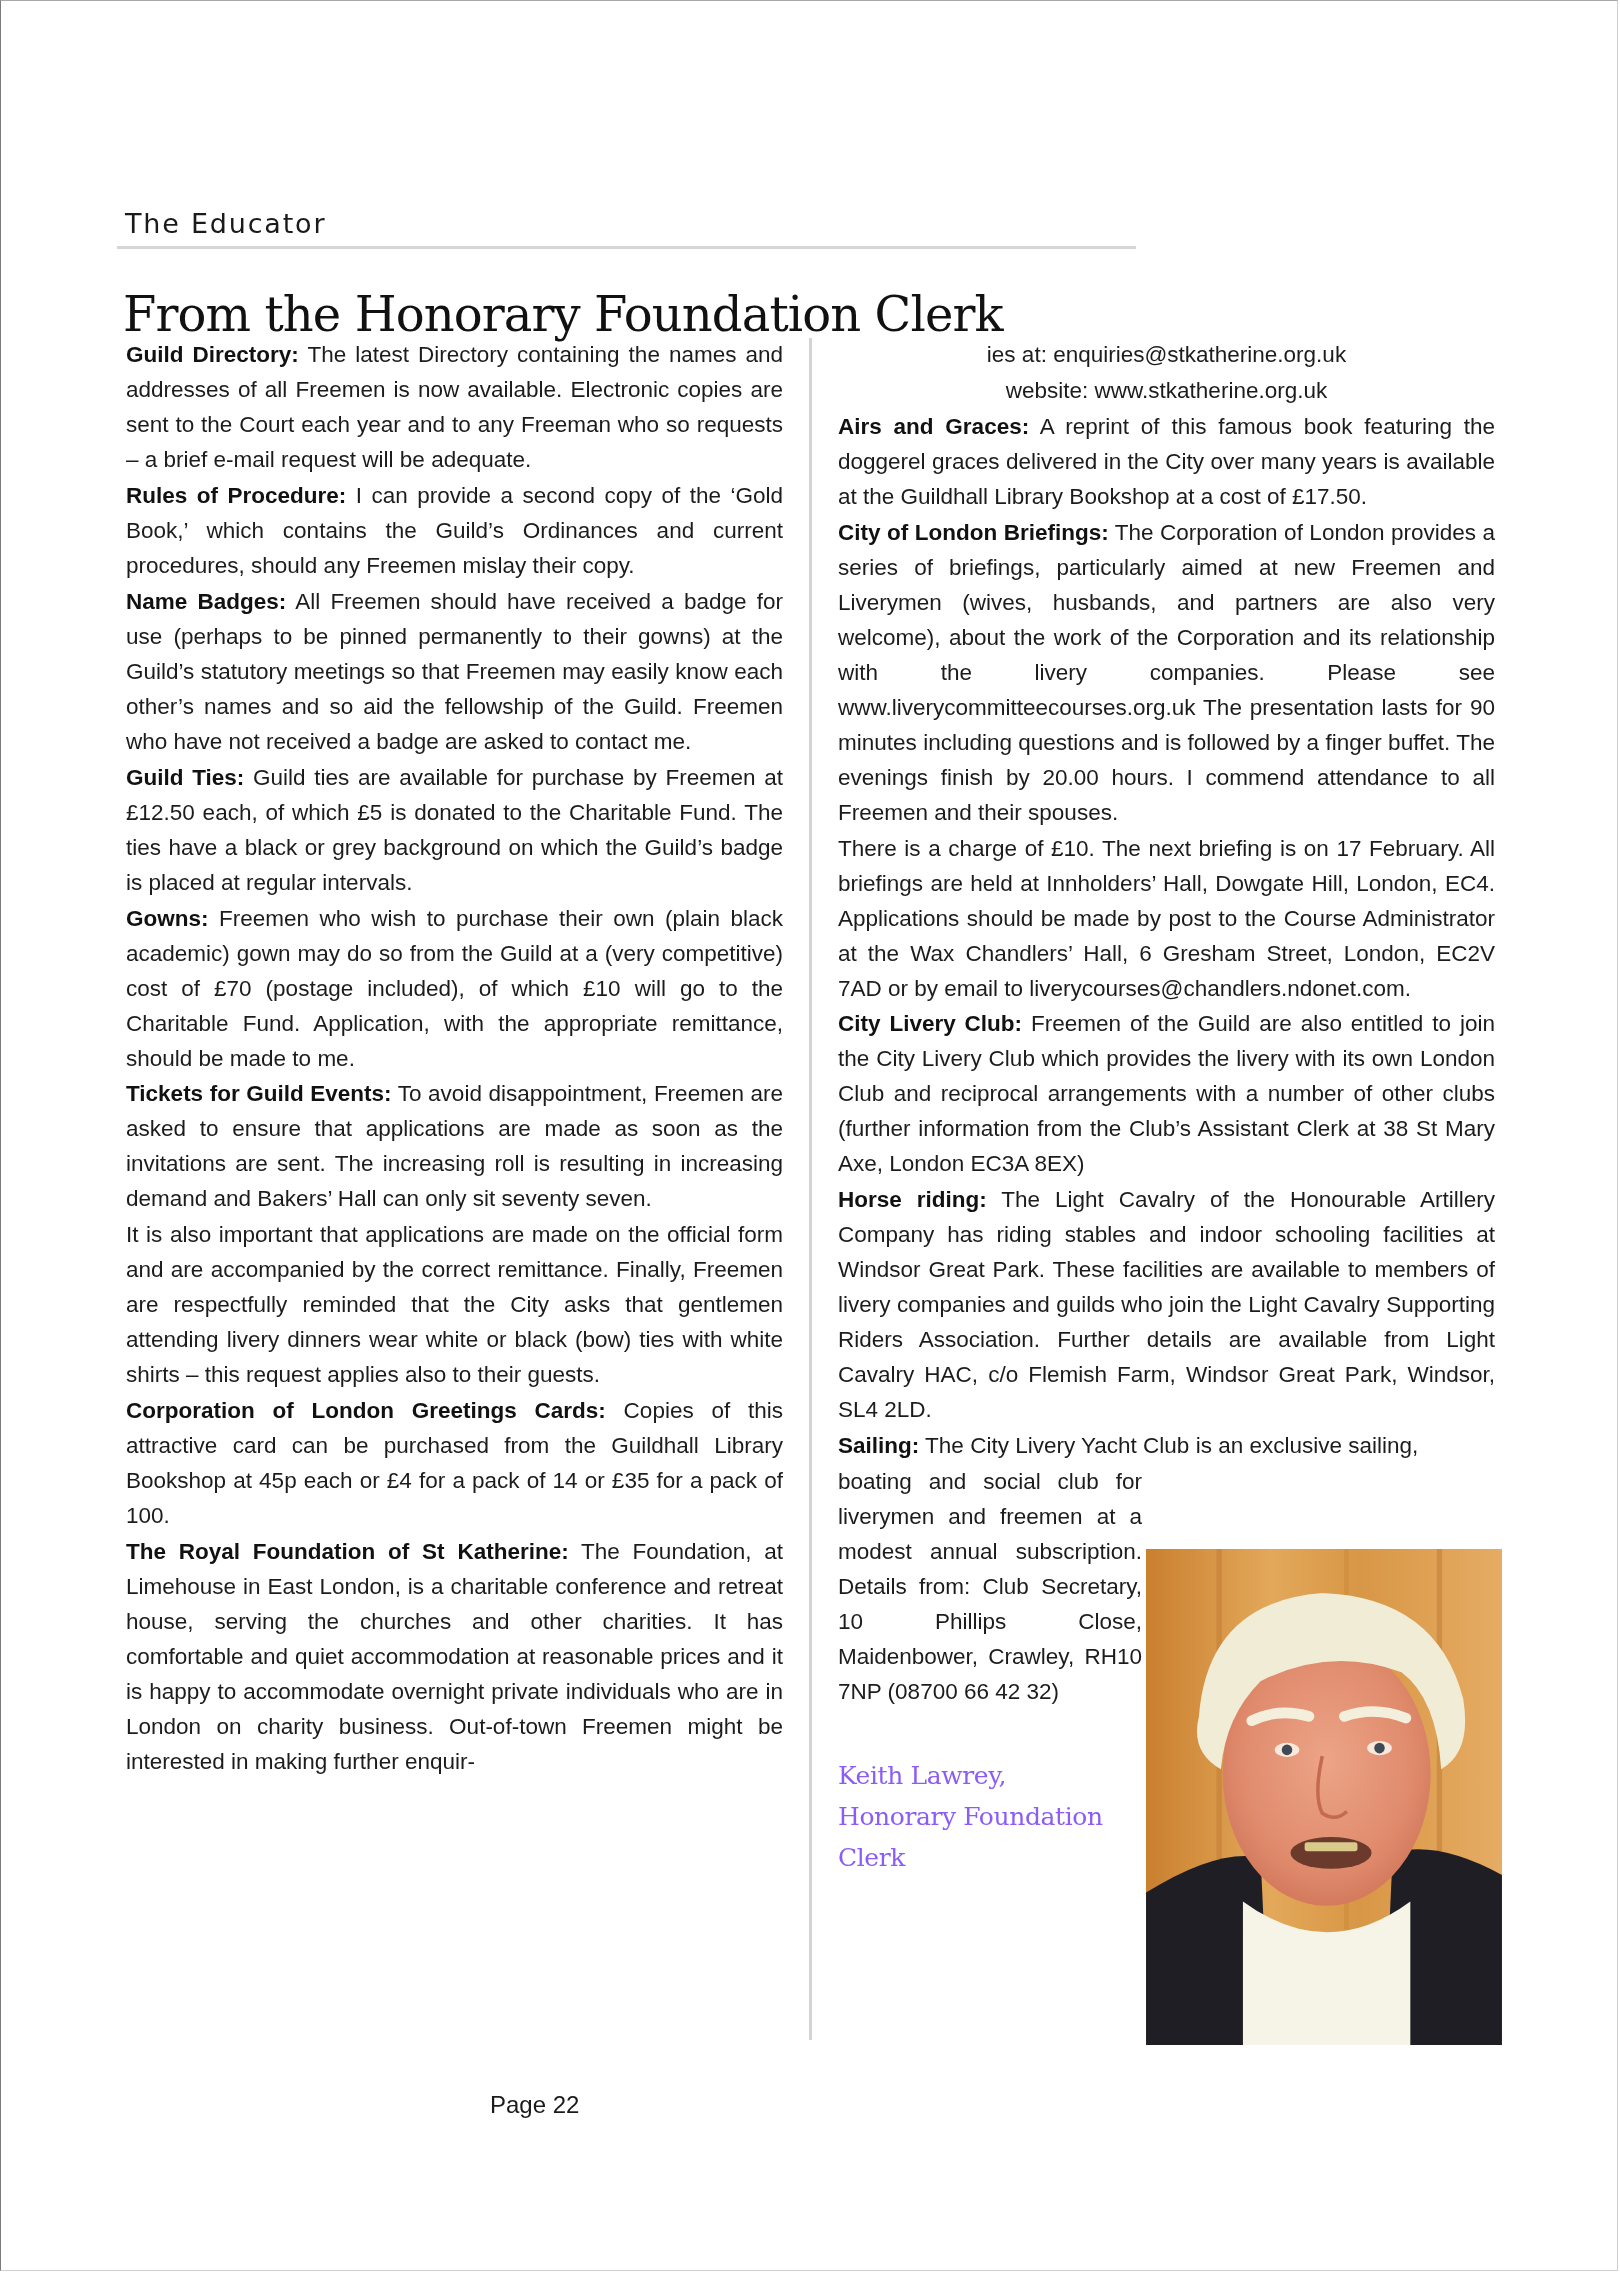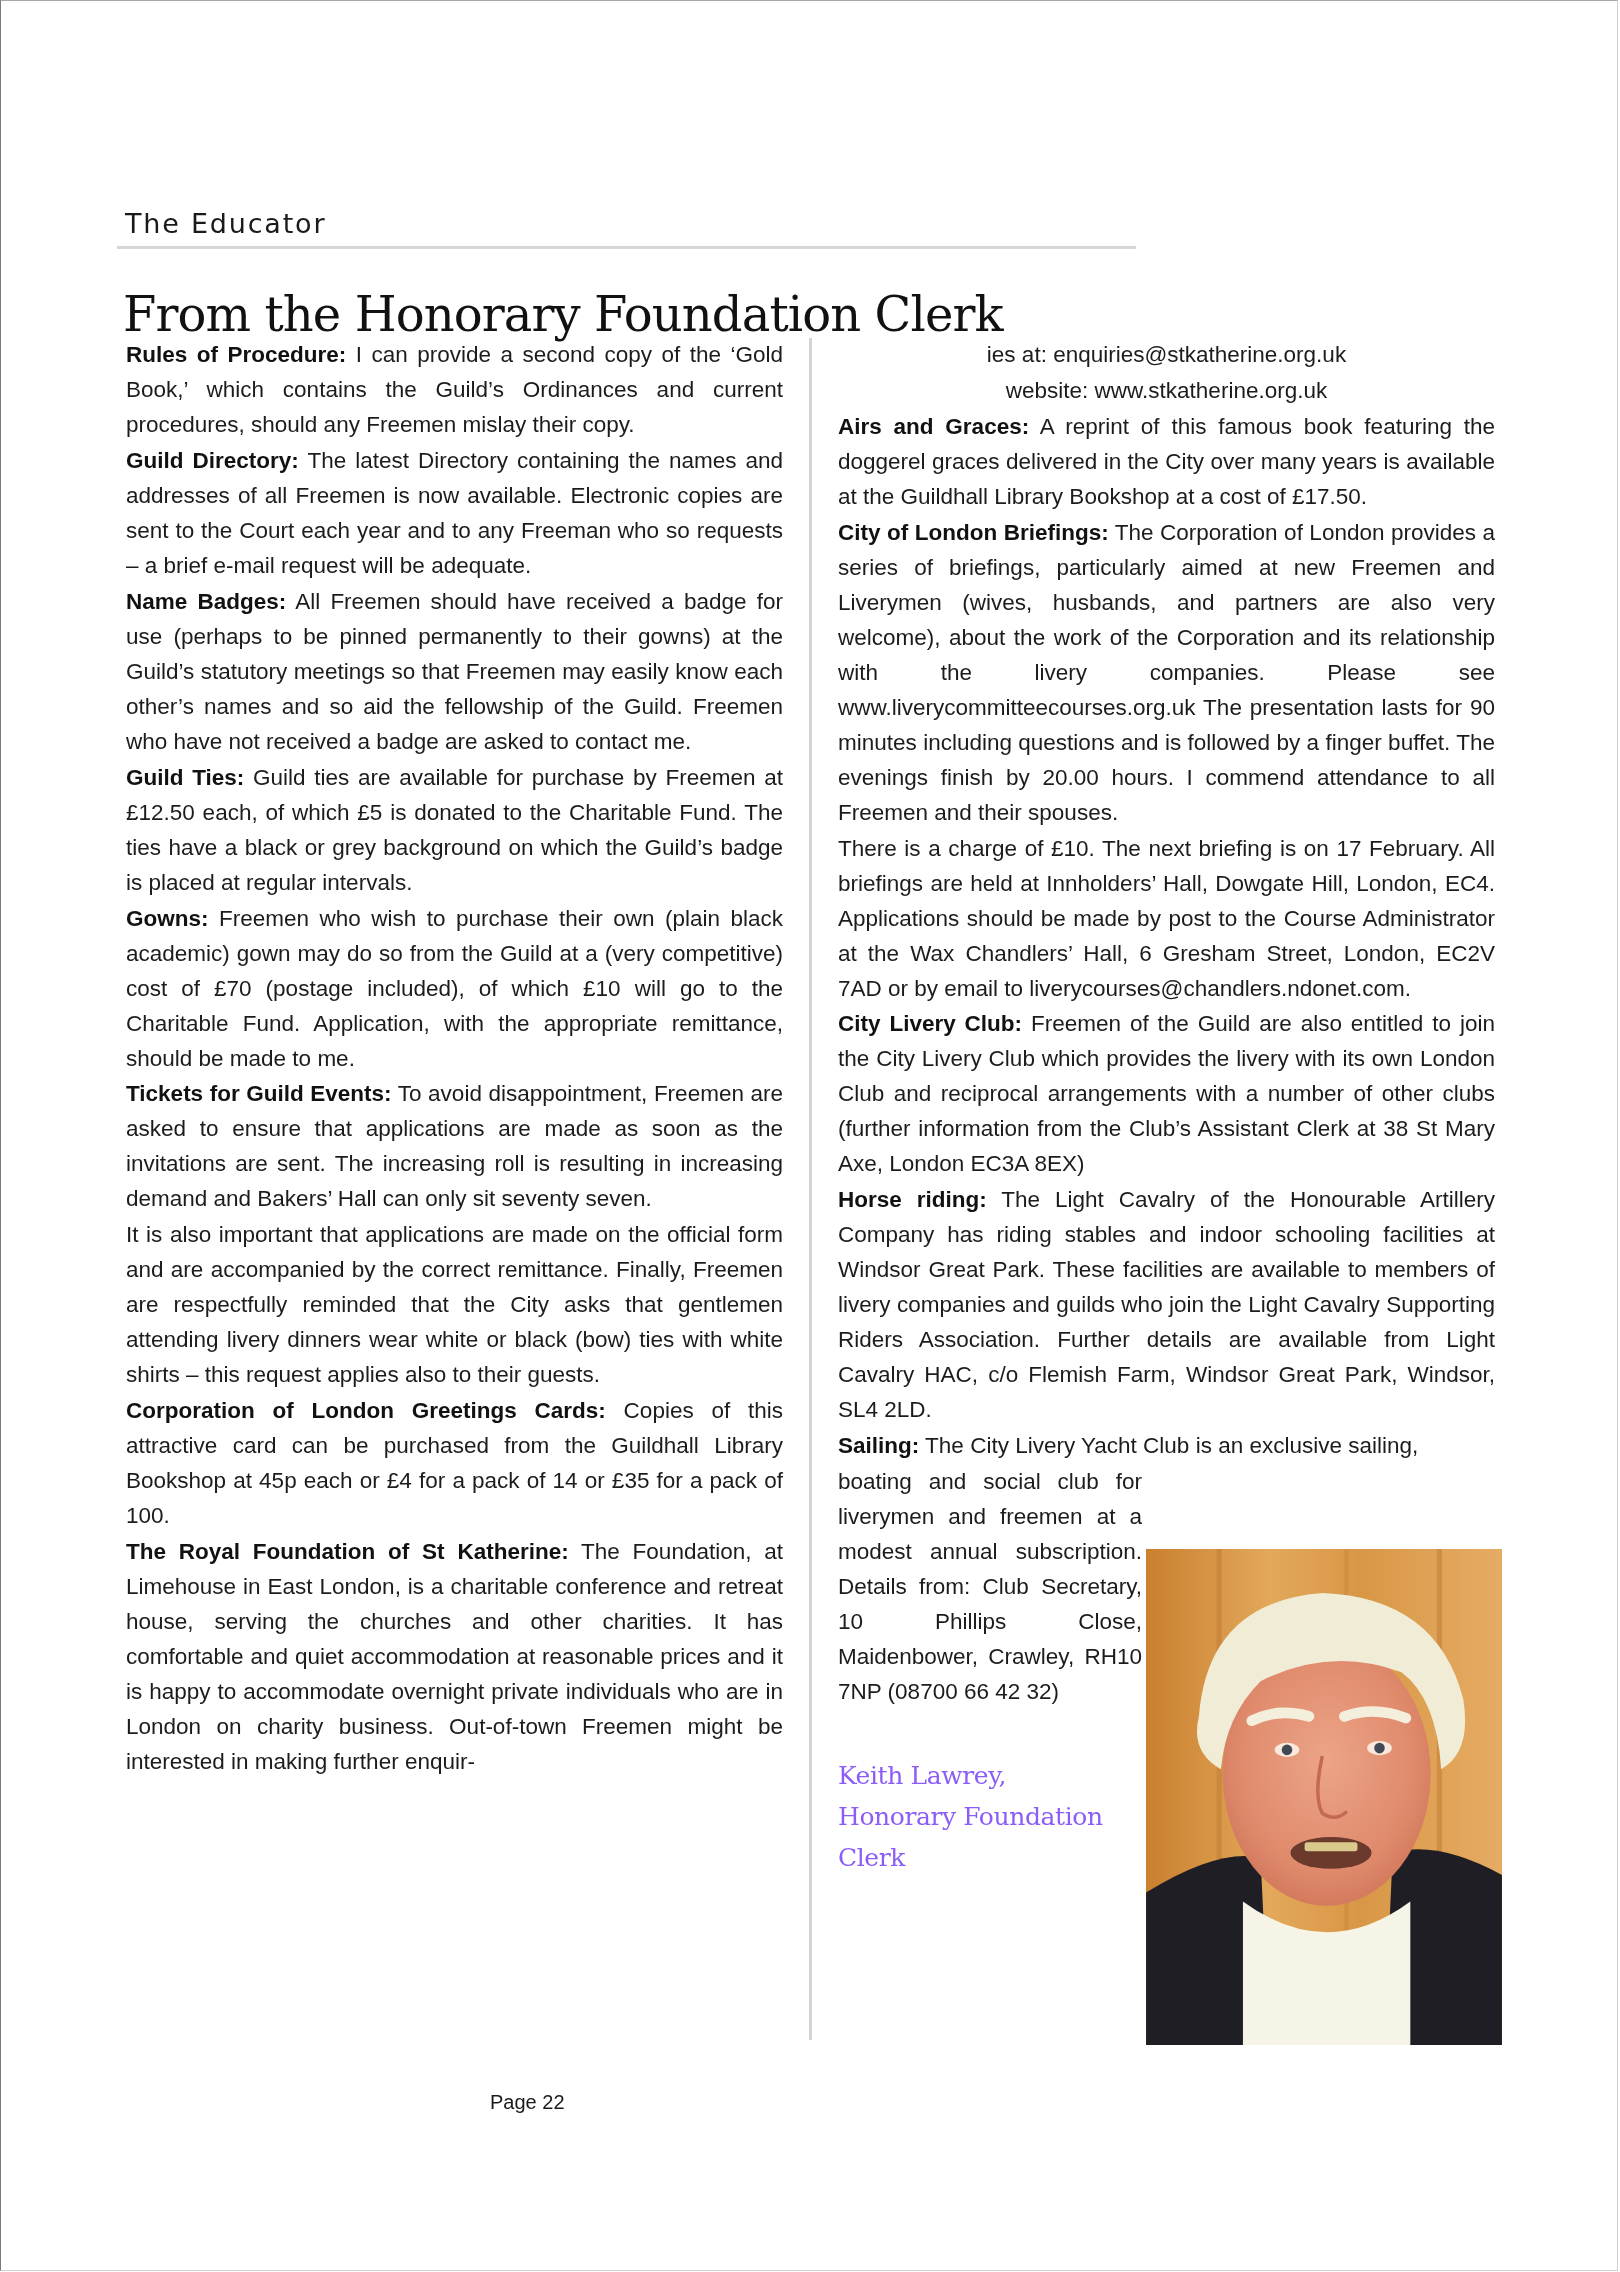--- a/index.html
+++ b/index.html
@@ -43,35 +43,35 @@
   .signature {
     font-family: "DejaVu Serif", serif; font-size: 25px; line-height: 41px;
     color: #8b5cf6; margin-top: 46px; width: 304px; text-align: left; letter-spacing: -0.4px;
   }
   .portrait {
     position: absolute; left: 1146px; top: 1549px; width: 356px; height: 496px;
     overflow: hidden; background: #d99a4a;
   }
   .page-number {
     position: absolute; left: 490px; top: 2091px;
-    font-family: "Liberation Sans", sans-serif; font-size: 20px; color: #1a1a1a;
+    font-family: "Liberation Sans", sans-serif; font-size: 24px; color: #1a1a1a;
   }
 </style>
 </head>
 <body>
 
 <div class="page-frame"></div>
 
 <div class="running-head">The Educator</div>
 <div class="head-rule"></div>
 <h1 class="article-title">From the Honorary Foundation Clerk</h1>
 
 <div class="column col-left">
+  <p><b>Guild Directory:</b><span> The latest Directory containing the names and addresses of all Freemen is now available. Electronic copies are sent to the Court each year and to any Freeman who so requests – a brief e-mail request will be adequate.</span></p>
   <p><b>Rules of Procedure:</b><span> I can provide a second copy of the ‘Gold Book,’ which contains the Guild’s Ordinances and current procedures, should any Freemen mislay their copy.</span></p>
-  <p><b>Guild Directory:</b><span> The latest Directory containing the names and addresses of all Freemen is now available. Electronic copies are sent to the Court each year and to any Freeman who so requests – a brief e-mail request will be adequate.</span></p>
   <p><b>Name Badges:</b><span> All Freemen should have received a badge for use (perhaps to be pinned permanently to their gowns) at the Guild’s statutory meetings so that Freemen may easily know each other’s names and so aid the fellowship of the Guild. Freemen who have not received a badge are asked to contact me.</span></p>
   <p><b>Guild Ties:</b><span>  Guild ties are available for purchase by Freemen at £12.50 each, of which £5 is donated to the Charitable Fund. The ties have a black or grey background on which the Guild’s badge is placed at regular intervals.</span></p>
   <p><b>Gowns:</b><span>  Freemen who wish to purchase their own (plain black academic) gown may do so from the Guild at a (very competitive) cost of £70 (postage included), of which £10 will go to the Charitable Fund. Application, with the appropriate remittance, should be made to me.</span></p>
   <p><b>Tickets for Guild Events:</b><span> To avoid disappointment, Freemen are asked to ensure that applications are made as soon as the invitations are sent. The increasing roll is resulting in increasing demand and Bakers’ Hall can only sit seventy seven.</span></p>
   <p><span>It is also important that applications are made on the official form and are accompanied by the correct remittance. Finally, Freemen are respectfully reminded that the City asks that gentlemen attending livery dinners wear white or black (bow) ties with white shirts – this request applies also to their guests.</span></p>
   <p><b>Corporation of London Greetings Cards:</b><span> Copies of this attractive card can be purchased from the Guildhall Library Bookshop at 45p each or £4 for a pack of 14 or £35 for a pack of 100.</span></p>
   <p><b>The Royal Foundation of St Katherine:</b><span> The Foundation, at Limehouse in East London, is a charitable conference and retreat house, serving the churches and other charities. It has comfortable and quiet accommodation at reasonable prices and it is happy to accommodate overnight private individuals who are in London on charity business. Out-of-town Freemen might be interested in making further enquir-</span></p>
 </div>
 
 <div class="divider"></div>

